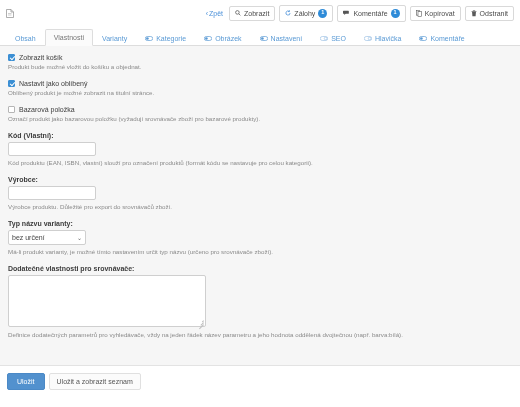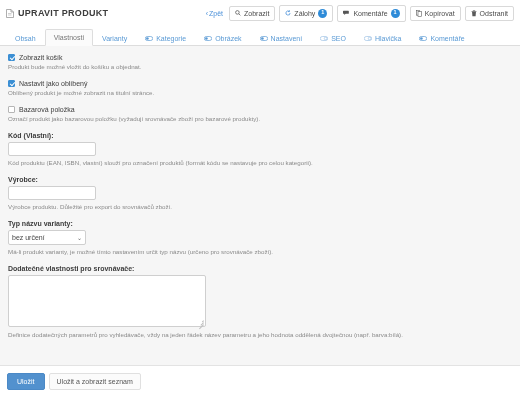--- a/index.html
+++ b/index.html
@@ -307,21 +307,20 @@
 
 <div class="header">
   <div class="title-wrap">
     <span class="doc-icon">
       <svg width="8" height="9" viewBox="0 0 8 9">
         <path d="M0.5 0.5 H5 L7.5 3 V8.5 H0.5 Z" fill="#ffffff" stroke="#8d8d8d" stroke-width="0.7"></path>
         <path d="M5 0.5 V3 H7.5" fill="none" stroke="#8d8d8d" stroke-width="0.7"></path>
         <path d="M2 4.5 H5.5 M2 6 H5.5" stroke="#b0b0b0" stroke-width="0.6"></path>
       </svg>
     </span>
-    <span class="page-title">UPRAVIT PRODUKT</span>
   </div>
 
   <div class="header-actions">
     <a class="back-link" href="#">
       <span class="chev-left">‹</span>
       <span>Zpět</span>
     </a>
 
     <button class="btn">
       <span class="ico">

